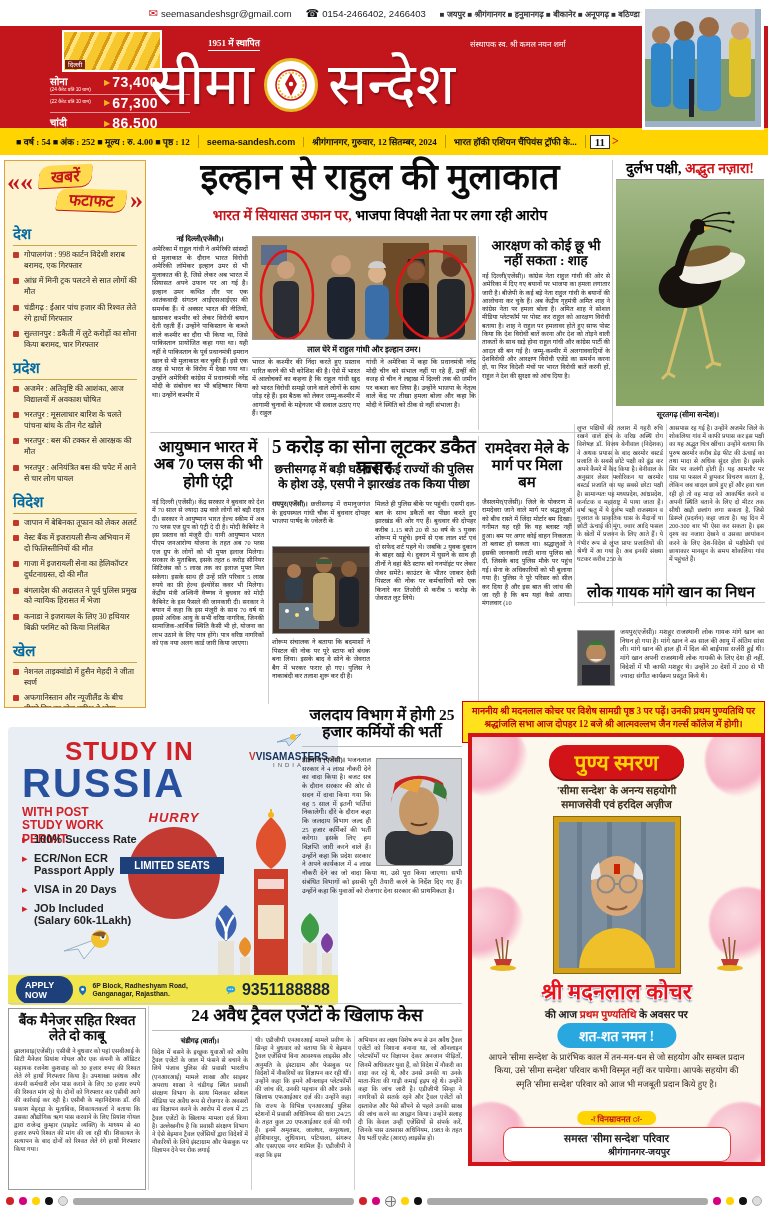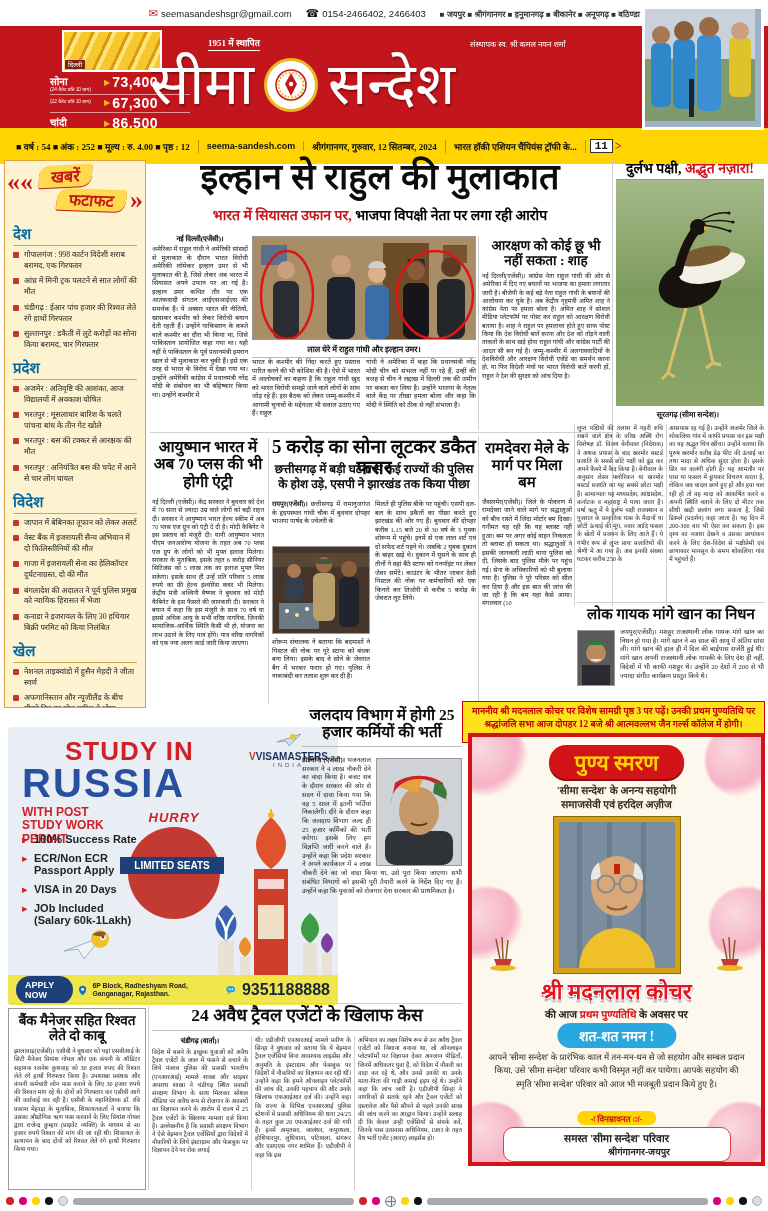--- a/index.html
+++ b/index.html
@@ -33,25 +33,25 @@
   .rval{font-size:14px;font-weight:bold;letter-spacing:.5px;}
   #mtitle{left:150px;top:30px;width:470px;display:flex;align-items:center;justify-content:flex-start;gap:10px;
           color:#fff;font-weight:normal;font-size:58px;line-height:1;text-shadow:1px 2px 2px rgba(0,0,0,.35);}
   #emblem{width:48px;height:48px;border-radius:50%;background:#fff;border:3px solid #e8b923;
           display:flex;align-items:center;justify-content:center;flex:0 0 auto;}
   #estab{left:208px;top:10px;color:#fff;font-size:9px;font-weight:bold;border-bottom:1px solid #fff;padding-bottom:1px;}
   #founder{left:470px;top:12px;color:#fff;font-size:8px;}
   #tagline{left:255px;top:105px;width:260px;text-align:center;color:#fff;font-size:9px;font-weight:bold;}
   #hockey{right:4px;top:6px;width:116px;height:118px;border:3px solid #fff;background:#9db2c6;z-index:6;}
   
-  #strip{left:0;top:128px;width:768px;height:36px;background:#ffd400;display:flex;align-items:center;
+  #strip{left:0;top:128px;width:768px;height:27px;background:#ffd400;display:flex;align-items:center;
          font-size:9px;font-weight:bold;color:#111;padding-left:8px;box-sizing:border-box;padding-right:106px;text-align:center;}
   #strip .seg{padding:0 8px;border-right:1px solid #b79a00;white-space:nowrap;}
   #strip .seg:last-of-type{border-right:none;}
-  #pageno{background:#fff;border:1px solid #333;padding:0 4px;font-size:11px;margin-left:4px;font-family:Liberation Mono, monospace;}
+  #pageno{background:#fff;border:1px solid #333;padding:0 4px;font-size:11px;margin-left:4px;}
   #pgarrow{color:#c3161c;font-size:12px;font-weight:bold;margin-left:2px;}
   
   #sidebar{left:4px;top:160px;width:142px;height:548px;background:#fdf3d0;border:1.5px solid #e0a33c;
            box-sizing:border-box;overflow:hidden;}
   #badge{position:relative;height:52px;margin-top:4px;}
   .chev{position:absolute;color:#c3161c;font-size:26px;font-weight:bold;line-height:1;}
   .blob{position:absolute;background:#ffd94e;color:#c3161c;font-weight:bold;font-size:16px;
         padding:0 12px;border-radius:10px 2px 10px 2px;box-shadow:0 1px 0 #c3161c;}
   .sb-sec{padding:0 8px;}
   .sb-title{color:#0369a1;font-size:15px;font-weight:bold;border-bottom:1px solid #caa84a;
@@ -326,21 +326,21 @@
     </svg>
   </div>
   <div class="abs just" style="left:272px;top:638px;width:98px;height:66px;overflow:hidden;">शोरूम संचालक ने बताया कि बदमाशों ने पिस्टल की नोक पर पूरे स्टाफ को बंधक बना लिया। इसके बाद वे सोने के जेवरात बैग में भरकर फरार हो गए। पुलिस ने नाकाबंदी कर तलाश शुरू कर दी है।</div>
   <div class="vr" style="left:478px;top:436px;height:268px;"></div>
 
   <div class="abs art-h" style="left:482px;top:440px;width:90px;font-size:15px;">रामदेवरा मेले के मार्ग पर मिला बम</div>
   <div class="abs just" style="left:482px;top:498px;width:90px;height:206px;overflow:hidden;font-size:6.4px;">जैसलमेर(एजेंसी)। जिले के पोकरण में रामदेवरा जाने वाले मार्ग पर श्रद्धालुओं को बीच रास्ते में जिंदा मोर्टार बम दिखा। गनीमत यह रही कि यह ब्लास्ट नहीं हुआ। बम पर अगर कोई वाहन निकलता तो ब्लास्ट हो सकता था। श्रद्धालुओं ने इसकी जानकारी लाठी थाना पुलिस को दी, जिसके बाद पुलिस मौके पर पहुंच गई। सेना के अधिकारियों को भी बुलाया गया है। पुलिस ने पूरे परिसर को सील कर दिया है और इस बात की जांच की जा रही है कि बम यहां कैसे आया। मंगलवार (10</div>
   <div class="vr" style="left:574px;top:424px;height:182px;"></div>
 
   <div class="hr" style="left:577px;top:602px;width:188px;"></div>
-  <div class="abs art-h" style="left:577px;top:606px;width:188px;font-size:15px;">लोक गायक मांगे खान का निधन</div>
+  <div class="abs art-h" style="left:577px;top:584px;width:188px;font-size:15px;">लोक गायक मांगे खान का निधन</div>
   <div class="abs photoframe" style="left:577px;top:630px;width:38px;height:56px;">
     <svg width="36" height="54" viewBox="0 0 36 54">
       <rect width="36" height="54" fill="#5a5a5a"></rect>
       <rect x="4" y="34" width="28" height="20" fill="#2a2a33"></rect>
       <circle cx="18" cy="22" r="10" fill="#b98a5e"></circle>
       <path d="M8 20 a10 10 0 0 1 20 0 l0 -6 l-20 0 z" fill="#2e7d32"></path>
       <path d="M12 28 a7 5 0 0 0 12 0 z" fill="#e8e8e8"></path>
     </svg>
   </div>
   <div class="abs just" style="left:620px;top:628px;width:144px;height:70px;overflow:hidden;font-size:6.6px;">जयपुर(एजेंसी)। मशहूर राजस्थानी लोक गायक मांगे खान का निधन हो गया है। मांगे खान ने 49 साल की आयु में अंतिम सांस ली। मांगे खान की हाल ही में दिल की बाईपास सर्जरी हुई थी। मांगे खान अपनी राजस्थानी लोक गायकी के लिए देश ही नहीं, विदेशों में भी काफी मशहूर थे। उन्होंने 20 देशों में 200 से भी ज्यादा संगीत कार्यक्रम प्रस्तुत किये थे।</div>

